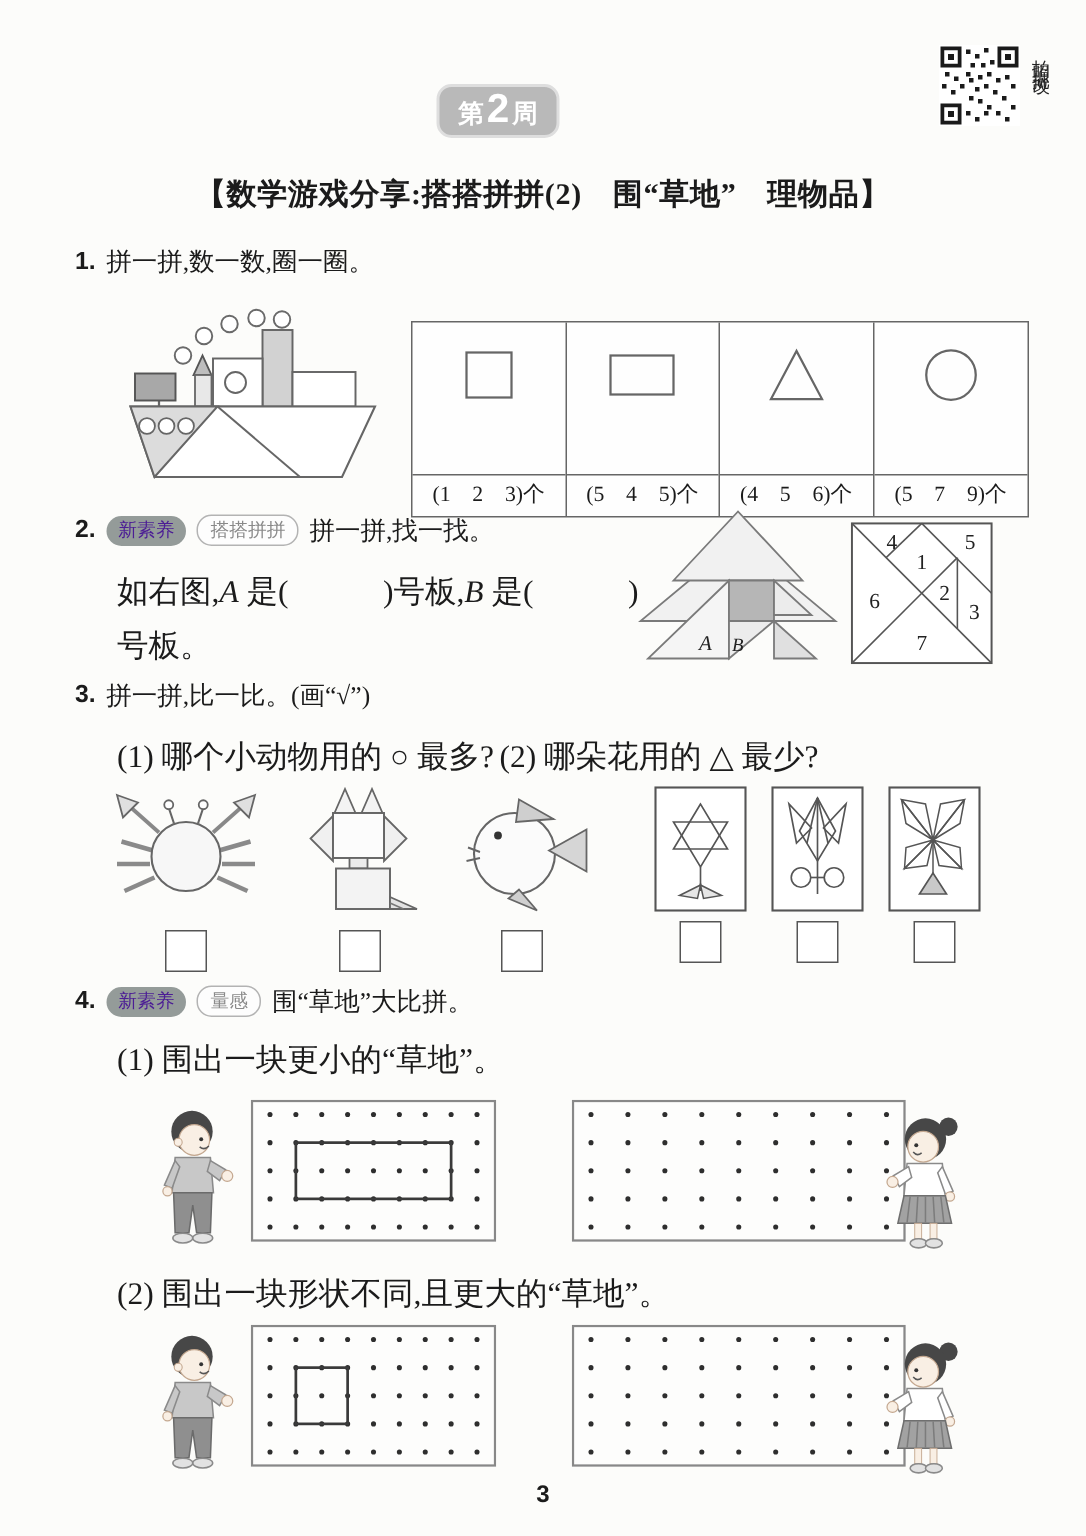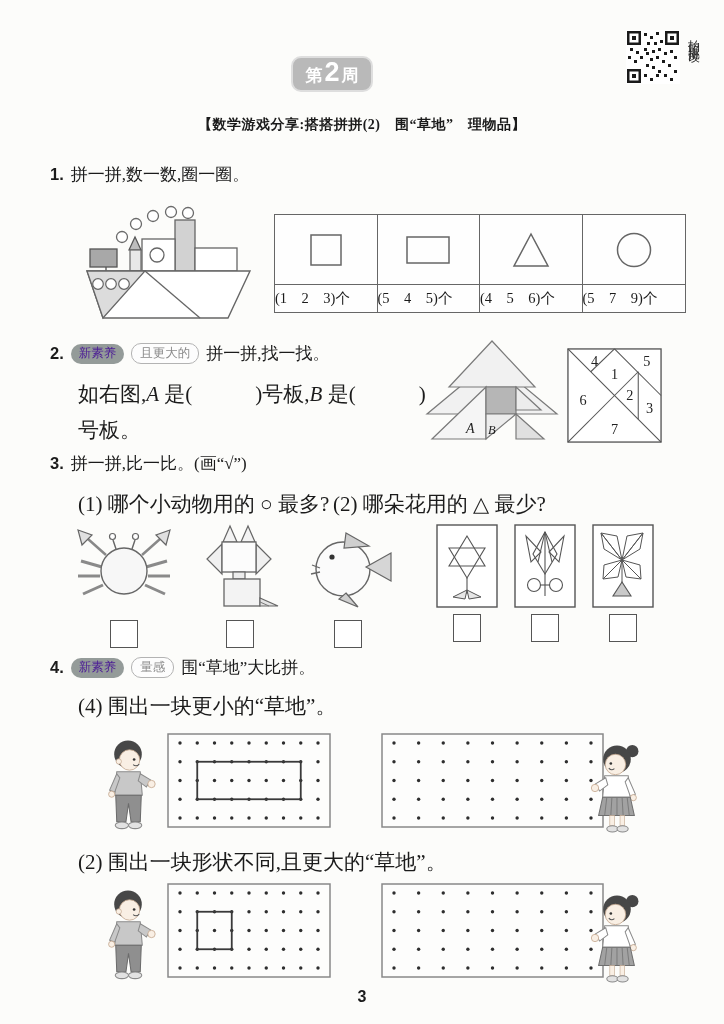--- a/index.html
+++ b/index.html
@@ -10,37 +10,37 @@
   .header-row{left:0;right:60px;top:56px;display:flex;justify-content:center;align-items:center;gap:16px;}
   .week-badge{background:#b9b9b9;border:2px solid #dedede;border-radius:10px;color:#fff;
               padding:1px 12px 3px;display:inline-flex;align-items:baseline;gap:2px;
               font-family:"Liberation Sans","DejaVu Sans",sans-serif;font-weight:bold;}
   .week-badge .wk-s{font-size:17px;}
   .week-badge .wk-n{font-size:27px;line-height:26px;}
   .page-title{font-size:24px;font-weight:900;letter-spacing:3px;font-family:"Liberation Sans","DejaVu Sans",sans-serif;}
   .qr-block{right:22px;top:30px;display:flex;gap:5px;}
   .qr-caption{writing-mode:vertical-rl;font-size:12px;letter-spacing:4px;color:#222;
               font-family:"Liberation Sans","DejaVu Sans",sans-serif;}
-  .subtitle{left:0;right:0;top:116px;text-align:center;font-size:14px;font-weight:bold;letter-spacing:.5px;}
+  .subtitle{left:0;right:0;top:116px;text-align:center;font-size:20px;font-weight:bold;letter-spacing:.5px;}
   
   .qline{font-size:17px;white-space:nowrap;display:flex;align-items:center;gap:7px;}
   .qnum{font-weight:bold;font-family:"Liberation Sans","DejaVu Sans",sans-serif;font-size:16.5px;}
   .qsub{font-size:21px;white-space:nowrap;}
   .badge-fill{background:#949b99;color:#4c1d95;border-radius:10px;padding:1.5px 8px;font-size:12.5px;
               font-family:"Liberation Sans","DejaVu Sans",sans-serif;}
   .badge-line{border:1px solid #b3b3b3;color:#8a8a8a;border-radius:10px;padding:1px 8px;font-size:12.5px;
               font-family:"Liberation Sans","DejaVu Sans",sans-serif;background:#fdfdfd;}
   .ital{font-style:italic;font-family:"Liberation Serif",serif;}
   
   .q1-table{left:274px;top:214px;width:410px;display:grid;grid-template-columns:repeat(4,1fr);
             border:1.6px solid #666;background:#fefefe;}
   .q1-col{border-right:1.2px solid #666;}
   .q1-col:last-child{border-right:none;}
   .q1-shape{height:69px;display:flex;align-items:center;justify-content:center;}
-  .q1-label{height:27px;border-top:1.2px solid #666;font-size:14.5px;line-height:27px;white-space:nowrap;}
+  .q1-label{height:27px;border-top:1.2px solid #666;text-align:center;font-size:14.5px;line-height:27px;white-space:nowrap;margin-top:32px;}
   
   .animals-row{left:64px;top:519px;display:flex;gap:10px;align-items:flex-end;}
   .fig-col{display:flex;flex-direction:column;align-items:center;}
   .ansbox{width:26px;height:26px;border:1.6px solid #555;background:#fff;margin-top:9px;}
   .flowers-row{left:436px;top:524px;display:flex;gap:16px;}
   .flowers-row .ansbox{margin-top:6px;}
   .kid{width:64px;height:94px;}
   .grid-svg{background:#fdfdfc;}
   .footer{left:0;right:0;top:988px;text-align:center;font-weight:bold;font-size:16px;
           font-family:"Liberation Sans","DejaVu Sans",sans-serif;}
@@ -211,21 +211,21 @@
             <circle cx="20" cy="20" r="16.5" fill="#fefefe" stroke="#666" stroke-width="1.5"></circle>
           </svg>
         </div>
       <div class="q1-label">(5　7　9)个</div>
     </div>
   </div>
 
   <div class="abs qline" style="left:50px;top:342px;">
     <span class="qnum">2.</span>
     <span class="badge-fill">新素养</span>
-    <span class="badge-line">且更大的</span>
+    <span class="badge-line">搭搭拼拼</span>
     <span>拼一拼,找一找。</span>
   </div>
   <div class="abs qsub" style="left:78px;top:380px;">
     <span>如右图,</span><span class="ital">A</span><span> 是(　　　)号板,</span><span class="ital">B</span><span> 是(　　　)</span>
   </div>
   <div class="abs qsub" style="left:78px;top:416px;">号板。</div>
 
   <svg class="abs" style="left:424px;top:338px;" width="138" height="108" viewBox="0 0 138 108">
     <g stroke="#7a7a7a" stroke-width="1.2">
       <polygon points="68,22 3,76 133,76" fill="#f1f1f1"></polygon>
@@ -369,21 +369,21 @@
       <div class="ansbox"></div>
     </div>
   </div>
 
   <div class="abs qline" style="left:50px;top:656px;">
     <span class="qnum">4.</span>
     <span class="badge-fill">新素养</span>
     <span class="badge-line">量感</span>
     <span>围“草地”大比拼。</span>
   </div>
-  <div class="abs qsub" style="left:78px;top:692px;">(4) 围出一块更小的“草地”。</div>
+  <div class="abs qsub" style="left:78px;top:692px;">(1) 围出一块更小的“草地”。</div>
 
   <svg class="abs kid" style="left:96px;top:738px;">
       <use href="#sym-boy"></use>
     </svg>
   <svg class="abs grid-svg" style="left:167px;top:733px;" width="164" height="95" viewBox="0 0 164 95">
     <rect x="1" y="1" width="162" height="93" fill="#fdfdfc" stroke="#888" stroke-width="1.5"></rect>
   <circle cx="13" cy="10" r="1.7" fill="#2e2e2e"></circle>
       <circle cx="30.25" cy="10" r="1.7" fill="#2e2e2e"></circle>
       <circle cx="47.5" cy="10" r="1.7" fill="#2e2e2e"></circle>
       <circle cx="64.75" cy="10" r="1.7" fill="#2e2e2e"></circle>

